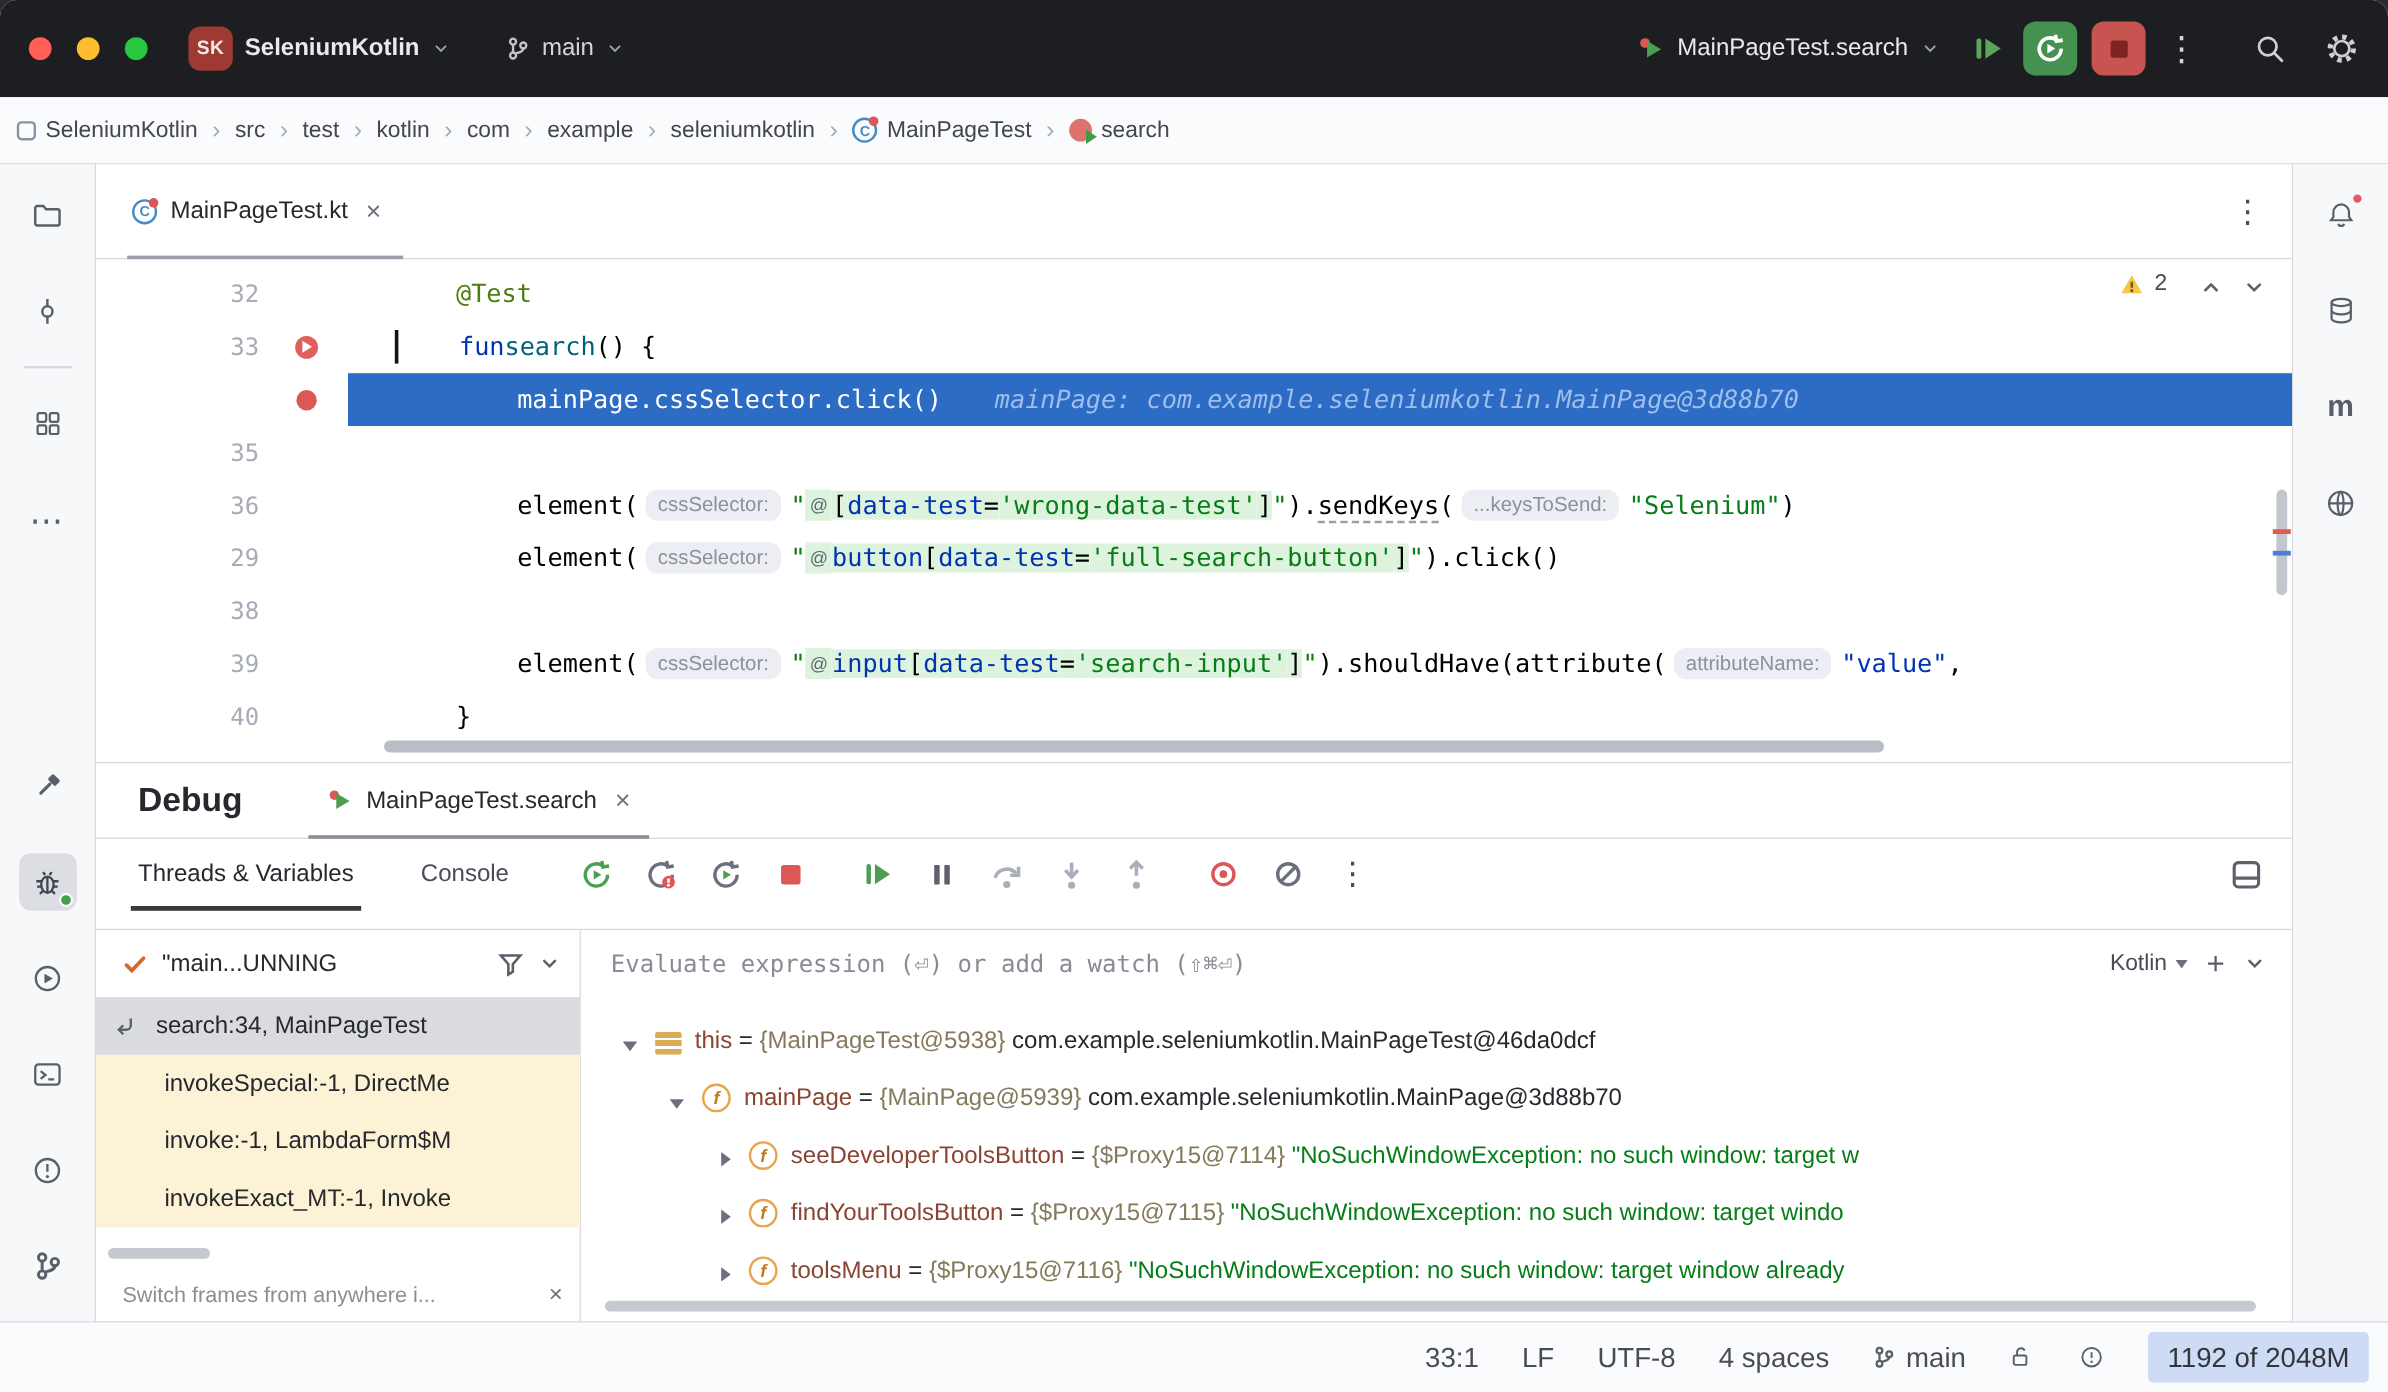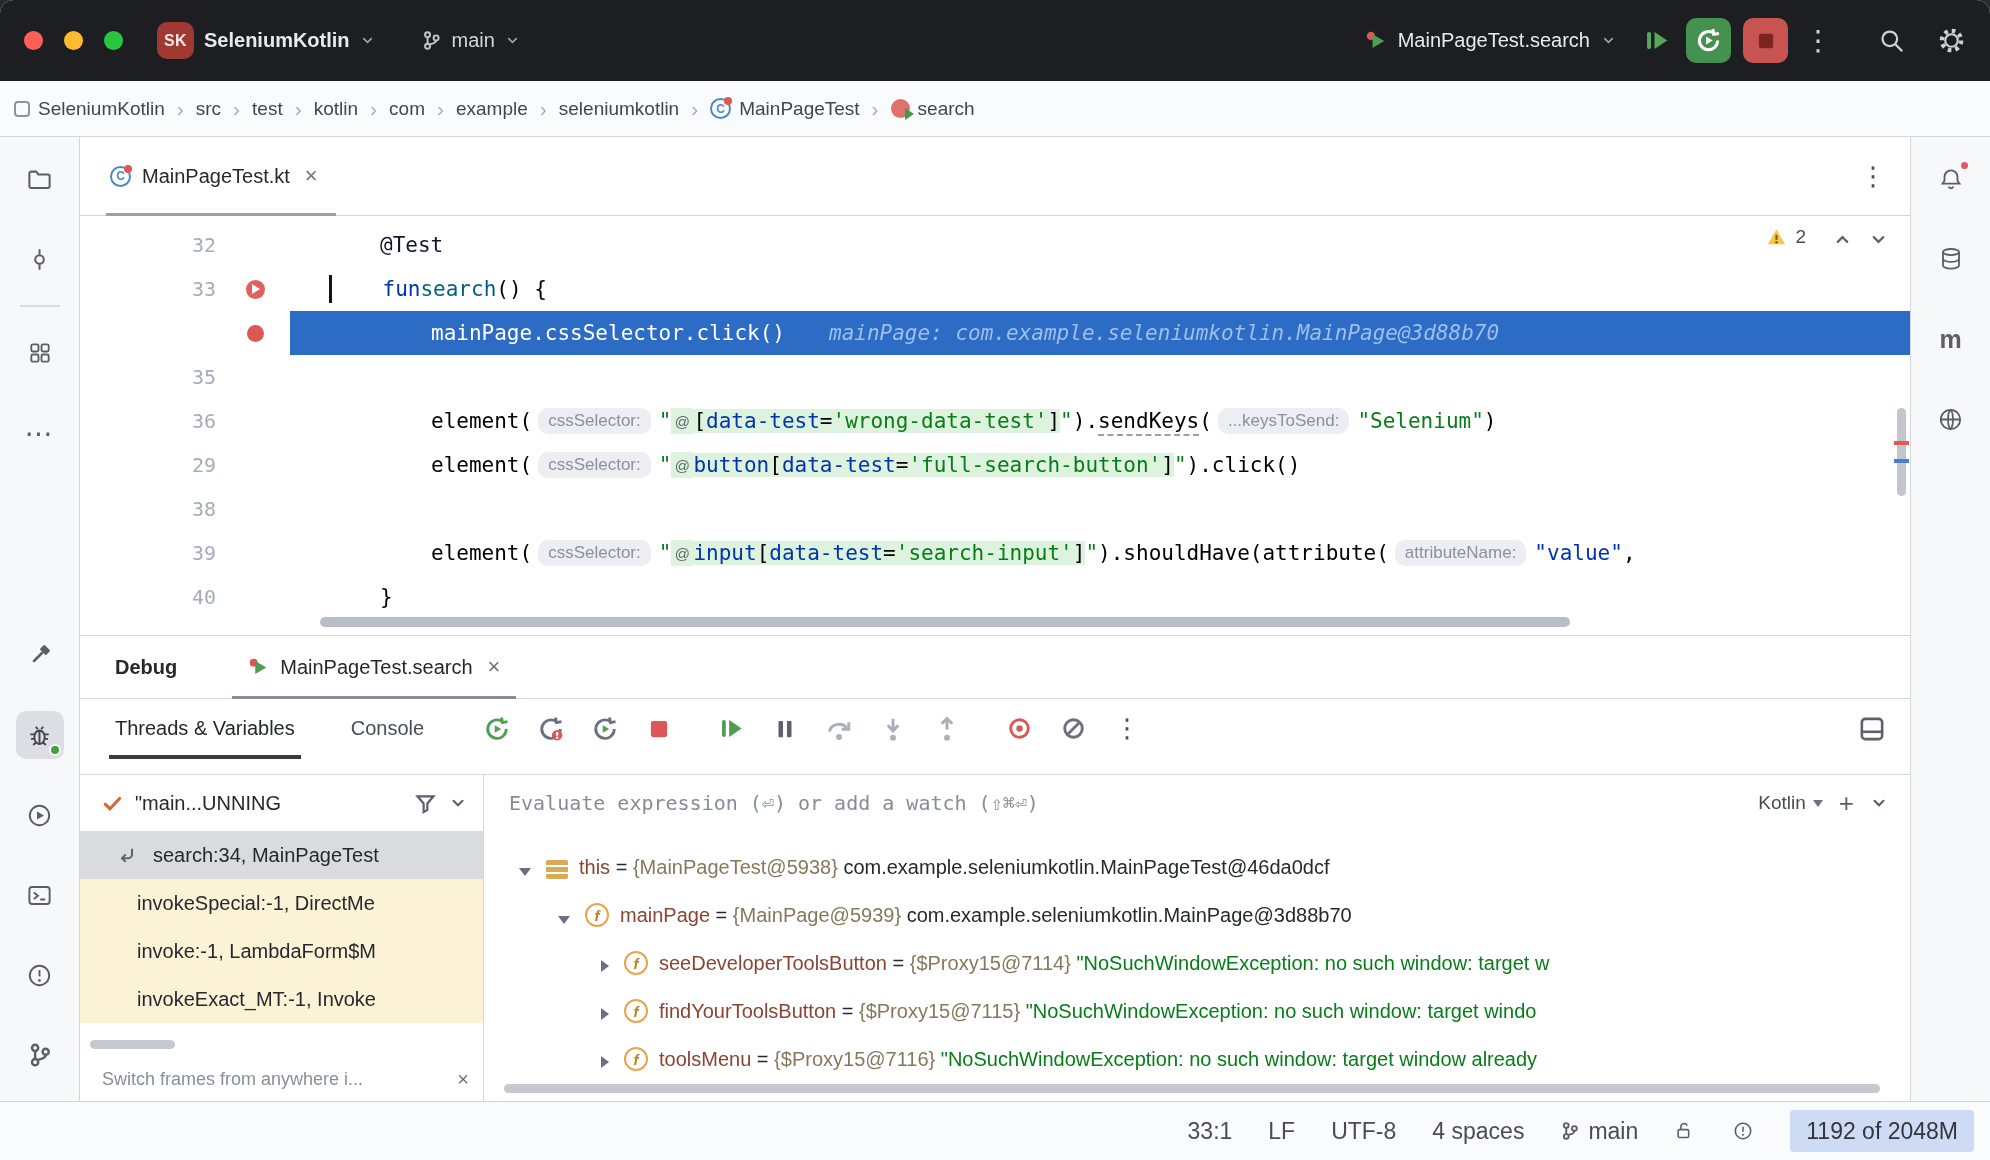--- a/index.html
+++ b/index.html
@@ -66,21 +66,21 @@
   .code-lines { padding-top:7px; }
   .code-row { display:flex; height:44px; align-items:center; }
   .lnum { width:140px; flex:none; text-align:right; padding-right:4px; color:#a7abb8; font-size:20px; display:flex; align-items:center; justify-content:flex-end; }
   .gicon { width:70px; flex:none; display:flex; align-items:center; justify-content:center; }
   .ctext { flex:1; height:100%; display:flex; align-items:center; padding-left:39px; white-space:nowrap; color:#000; }
   .ind { display:inline-block; height:1px; flex:none; }
   .code-row.hl .ctext { background:#2c6cc4; }
   .tk-hl { color:#fff; }
   .tk-pl { color:#000; }
   .tk-kw { color:#0033b3;text-align:right; }
-  .tk-ann { color:#0f172a; }
+  .tk-ann { color:#4d7c0f; }
   .tk-fn { color:#00627a; }
   .tk-str { color:#067d17; }
   .tk-ipl { color:#000; background:#ddf3dd; }
   .tk-iattr { color:#0033b3; background:#ddf3dd; }
   .tk-istr { color:#067d17; background:#ddf3dd; }
   .tk-u { text-decoration:underline dashed #9aa0a6; text-underline-offset:6px; text-decoration-thickness:1.5px; }
   .chip { background:#eceef4; color:#8c909a; font-family:"Liberation Sans", sans-serif; font-size:17px; border-radius:10px; padding:3px 10px; margin:0 8px 0 6px; flex:none; }
   .inj { width:22px; height:26px; background:#ddf3dd; display:inline-flex; align-items:center; justify-content:center; flex:none; }
   .inj::after { content:"@"; color:#5e6974; font:15px "Liberation Sans", sans-serif; }
   .ihint { font-style:italic; color:#9fbded; margin-left:44px; }
@@ -93,39 +93,39 @@
   .ed-chev.up { right:58px; }
   .ed-chev.down { right:22px; }
   .h-scroll { position:absolute; bottom:8px; left:240px; width:1250px; height:10px; border-radius:5px; background:#b9bdc6; }
   .v-thumb { position:absolute; right:4px; top:192px; width:9px; height:88px; border-radius:5px; background:#c3c6cd; }
   .stripe-red { position:absolute; right:1px; top:225px; width:15px; height:4px; background:#e35a52; }
   .stripe-blue { position:absolute; right:1px; top:243px; width:15px; height:4px; background:#4a7fd6; }
 
   
   .debugpanel { height:466px; flex:none; border-top:1px solid #d4d6dc; display:flex; flex-direction:column; }
   .dbg-header { height:63px; flex:none; border-bottom:1px solid #d4d6dc; display:flex; align-items:center; padding-left:35px; }
-  .dbg-title { font-size:20px; font-weight:700; color:#26282e; }
+  .dbg-title { font-size:28px; font-weight:700; color:#26282e; }
   .dbg-tab { margin-left:55px; height:100%; display:flex; align-items:center; gap:11px; padding:0 16px; font-size:20px; color:#26282e; position:relative; cursor:pointer; }
   .dbg-tab::after { content:""; position:absolute; left:0; right:0; bottom:-1px; height:3px; background:#8a8e98; }
   .dbg-toolbar { height:76px; flex:none; border-bottom:1px solid #d4d6dc; display:flex; align-items:center; padding:0 24px 16px 29px; }
   .dt-tab { height:100%; display:flex; align-items:center; font-size:20px; color:#26282e; position:relative; padding:0 6px; cursor:pointer; }
   .dt-tab.sel::after { content:""; position:absolute; left:0; right:0; bottom:-1px; height:4px; background:#383b40; }
   .dt-tab.dim { color:#494b57; margin-left:44px; }
   .dt-icons { display:flex; align-items:center; gap:24px; margin-left:52px; }
   .dt-ico { width:30px; height:30px; display:flex; align-items:center; justify-content:center; cursor:pointer; position:relative; }
   .gap-l { margin-left:18px; }
   .dt-kebab { font-size:26px; color:#494b57; }
   .dt-right { margin-left:auto; display:flex; }
 
   .dbg-body { flex:1; min-height:0; display:flex; }
   .frames { width:404px; flex:none; border-right:1px solid #d4d6dc; display:flex; flex-direction:column; position:relative; }
   .thread-row { height:56px; flex:none; display:flex; align-items:center; gap:12px; padding:0 16px 0 22px; font-size:20px; color:#26282e; }
   .thread-label { flex:1; white-space:nowrap; overflow:hidden; }
   .frame-item { height:48px; flex:none; display:flex; align-items:center; padding-left:57px; font-size:20px; color:#26282e; white-space:nowrap; overflow:hidden; cursor:pointer; }
-  .frame-item.selected { background:#d9dbdf; padding-left:37px; gap:16px; }
+  .frame-item.selected { background:#d9dbdf; padding-left:14px; gap:16px; }
   .frame-item.library { background:#fcf3d7; }
   .frames-scrollbar { position:absolute; left:10px; bottom:52px; width:85px; height:9px; border-radius:5px; background:#c6c9cf; }
   .frames-footer { margin-top:auto; height:44px; flex:none; display:flex; align-items:center; gap:8px; padding:0 14px 0 22px; font-size:18px; color:#8a8e98; white-space:nowrap; overflow:hidden; }
   .footer-x { margin-left:auto; color:#6c707e; font-size:20px; }
 
   .vars { flex:1; min-width:0; display:flex; flex-direction:column; position:relative; }
   .eval-row { height:56px; flex:none; display:flex; align-items:center; gap:16px; padding:0 22px 0 25px; }
   .eval-text { flex:1; font-family:"DejaVu Sans Mono", monospace; font-size:20px; color:#878b95; white-space:nowrap; overflow:hidden; }
   .eval-lang { display:flex; align-items:center; gap:7px; font-size:19px; color:#494b57; }
   .lang-tri { width:0; height:0; border-left:5px solid transparent; border-right:5px solid transparent; border-top:7px solid #6c707e; }

